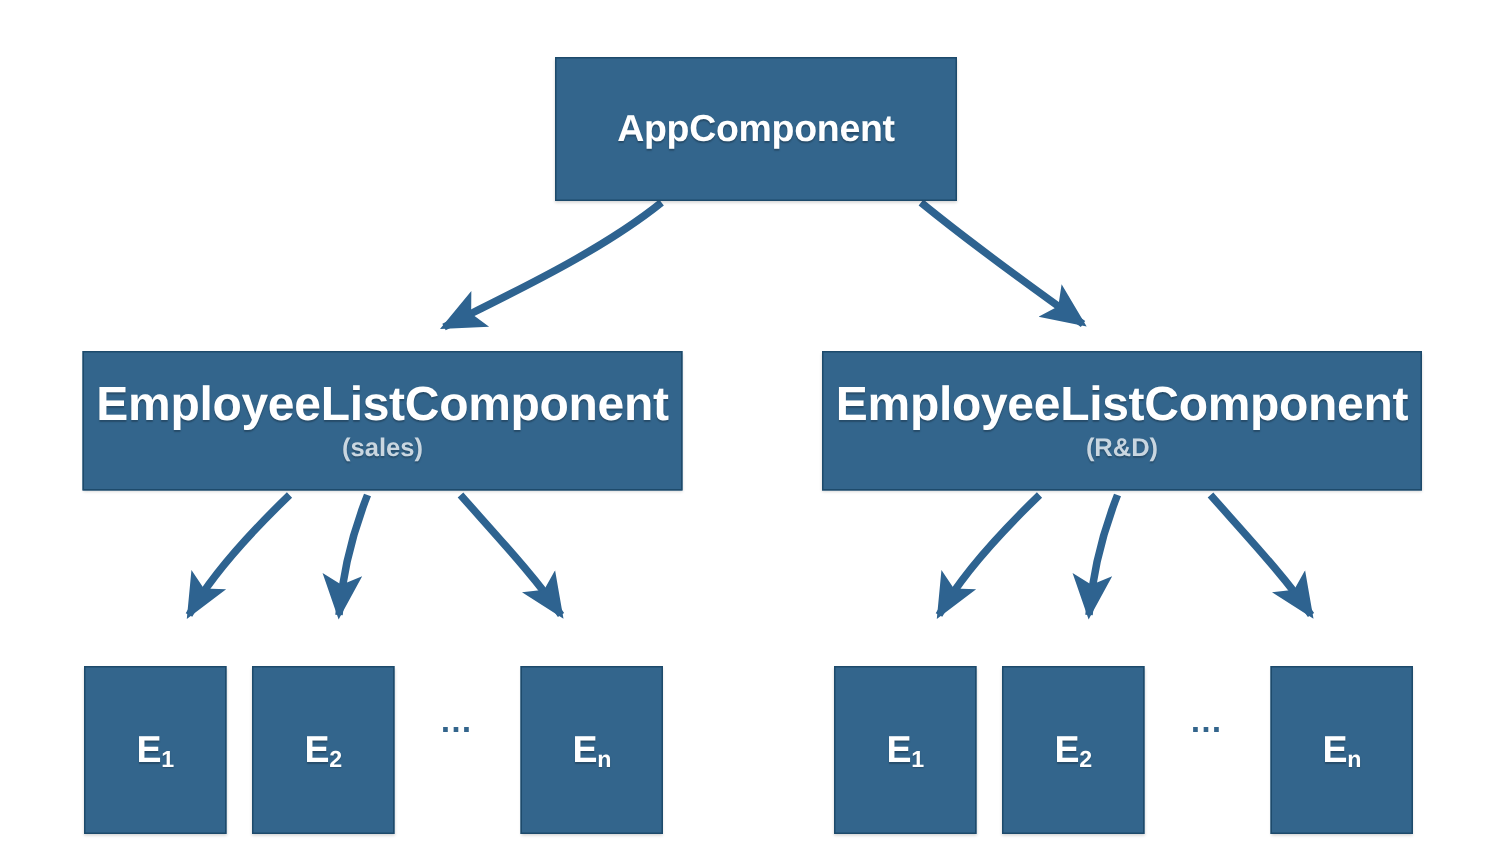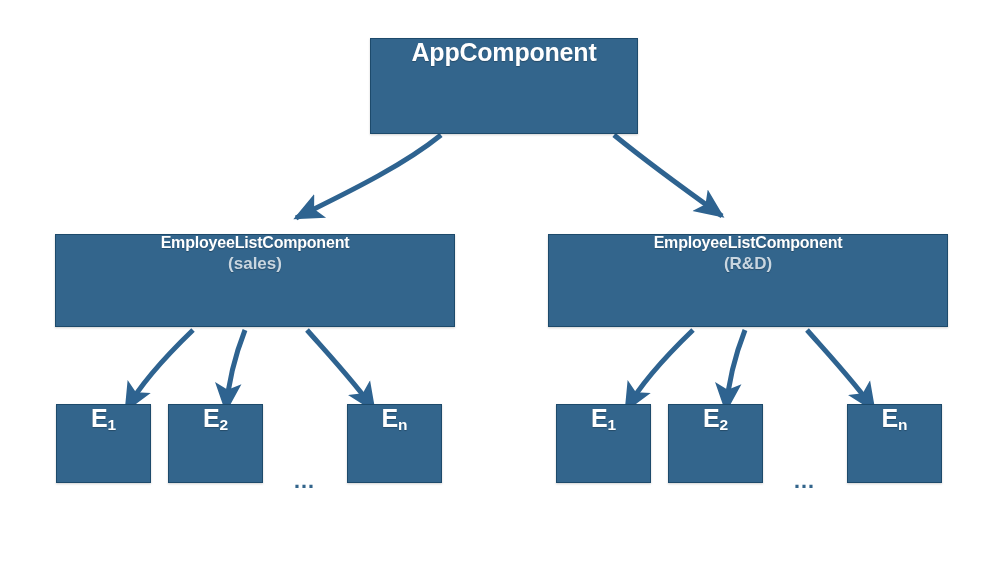--- a/index.html
+++ b/index.html
@@ -26,20 +26,21 @@
   .node {
     position: absolute;
     box-sizing: border-box;
     background: #33658C;
     border: 1px solid #1d4straight;
     border: 1px solid #1d4a6b;
     box-shadow: 0 1px 2px rgba(0,0,0,0.18);
     display: flex;
     flex-direction: column;
     align-items: center;
+    justify-content: center;
     text-align: center;
   }
   .node .title {
     color: #ffffff;
     font-weight: bold;
     letter-spacing: -0.2px;
     text-shadow: 0 1px 1px rgba(0,0,0,0.25);
     line-height: 1.05;
   }
   .node .subtitle {
@@ -61,27 +62,27 @@
     top: 234px;
     width: 400px;
     height: 93px;
   }
   #node-list-rd {
     left: 548px;
     top: 234px;
     width: 400px;
     height: 93px;
   }
-  .mid .title { font-size: 16px; margin-bottom: 3px; }
+  .mid .title { font-size: 32px; margin-bottom: 3px; }
   .mid .subtitle { font-size: 17px; }
 
   .leaf {
-    top: 404px;
+    top: 444px;
     width: 95px;
-    height: 79px;
+    height: 112px;
   }
   .leaf .title {
     font-size: 25px;
   }
   .leaf .title sub {
     font-size: 0.62em;
     vertical-align: baseline;
     position: relative;
     bottom: -0.22em;
     font-weight: bold;

